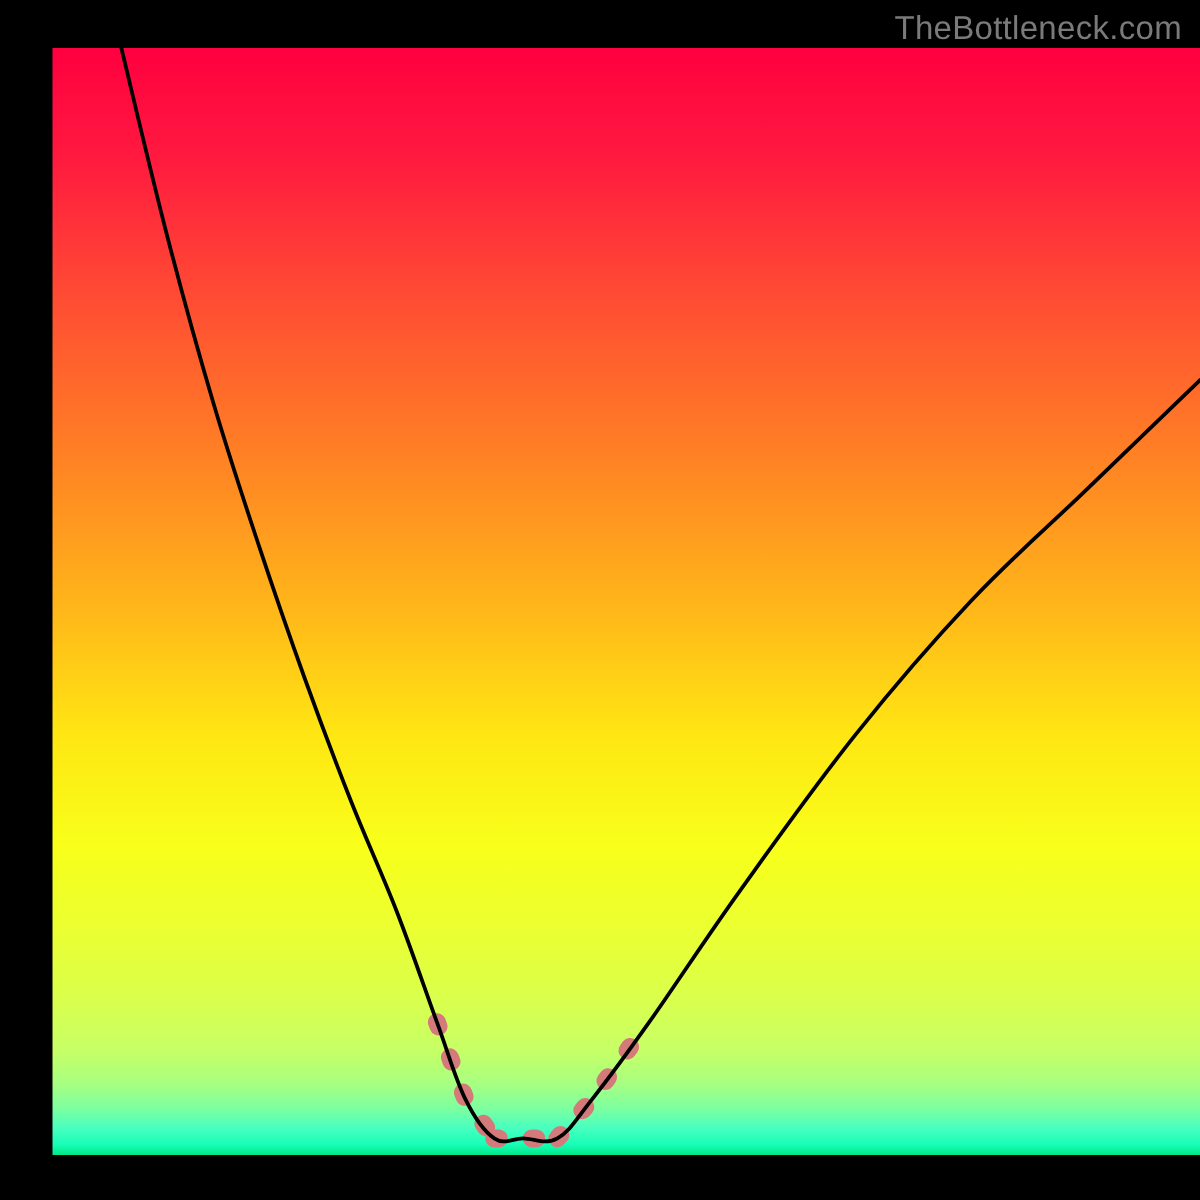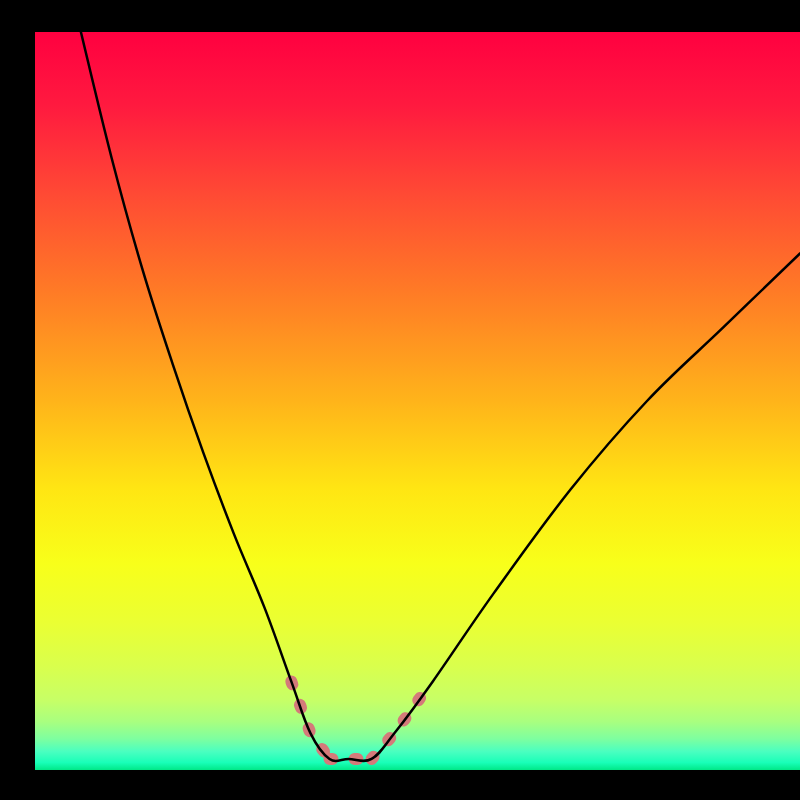--- a/index.html
+++ b/index.html
@@ -29,20 +29,21 @@
   svg {
     position: absolute;
     top: 0;
     left: 0;
   }
 </style>
 </head>
 <body>
 
 <div class="stage">
+  <div class="watermark">TheBottleneck.com</div>
 
   <svg id="chart-svg" width="800" height="800" viewBox="0 0 800 800">
     <defs>
       <linearGradient id="heat-grad" x1="0" y1="0" x2="0" y2="1">
           <stop offset="0%" stop-color="#ff0040"></stop>
           <stop offset="10%" stop-color="#ff1a3f"></stop>
           <stop offset="22%" stop-color="#ff4a34"></stop>
           <stop offset="35%" stop-color="#ff7a26"></stop>
           <stop offset="50%" stop-color="#ffb41a"></stop>
           <stop offset="62%" stop-color="#ffe613"></stop>

